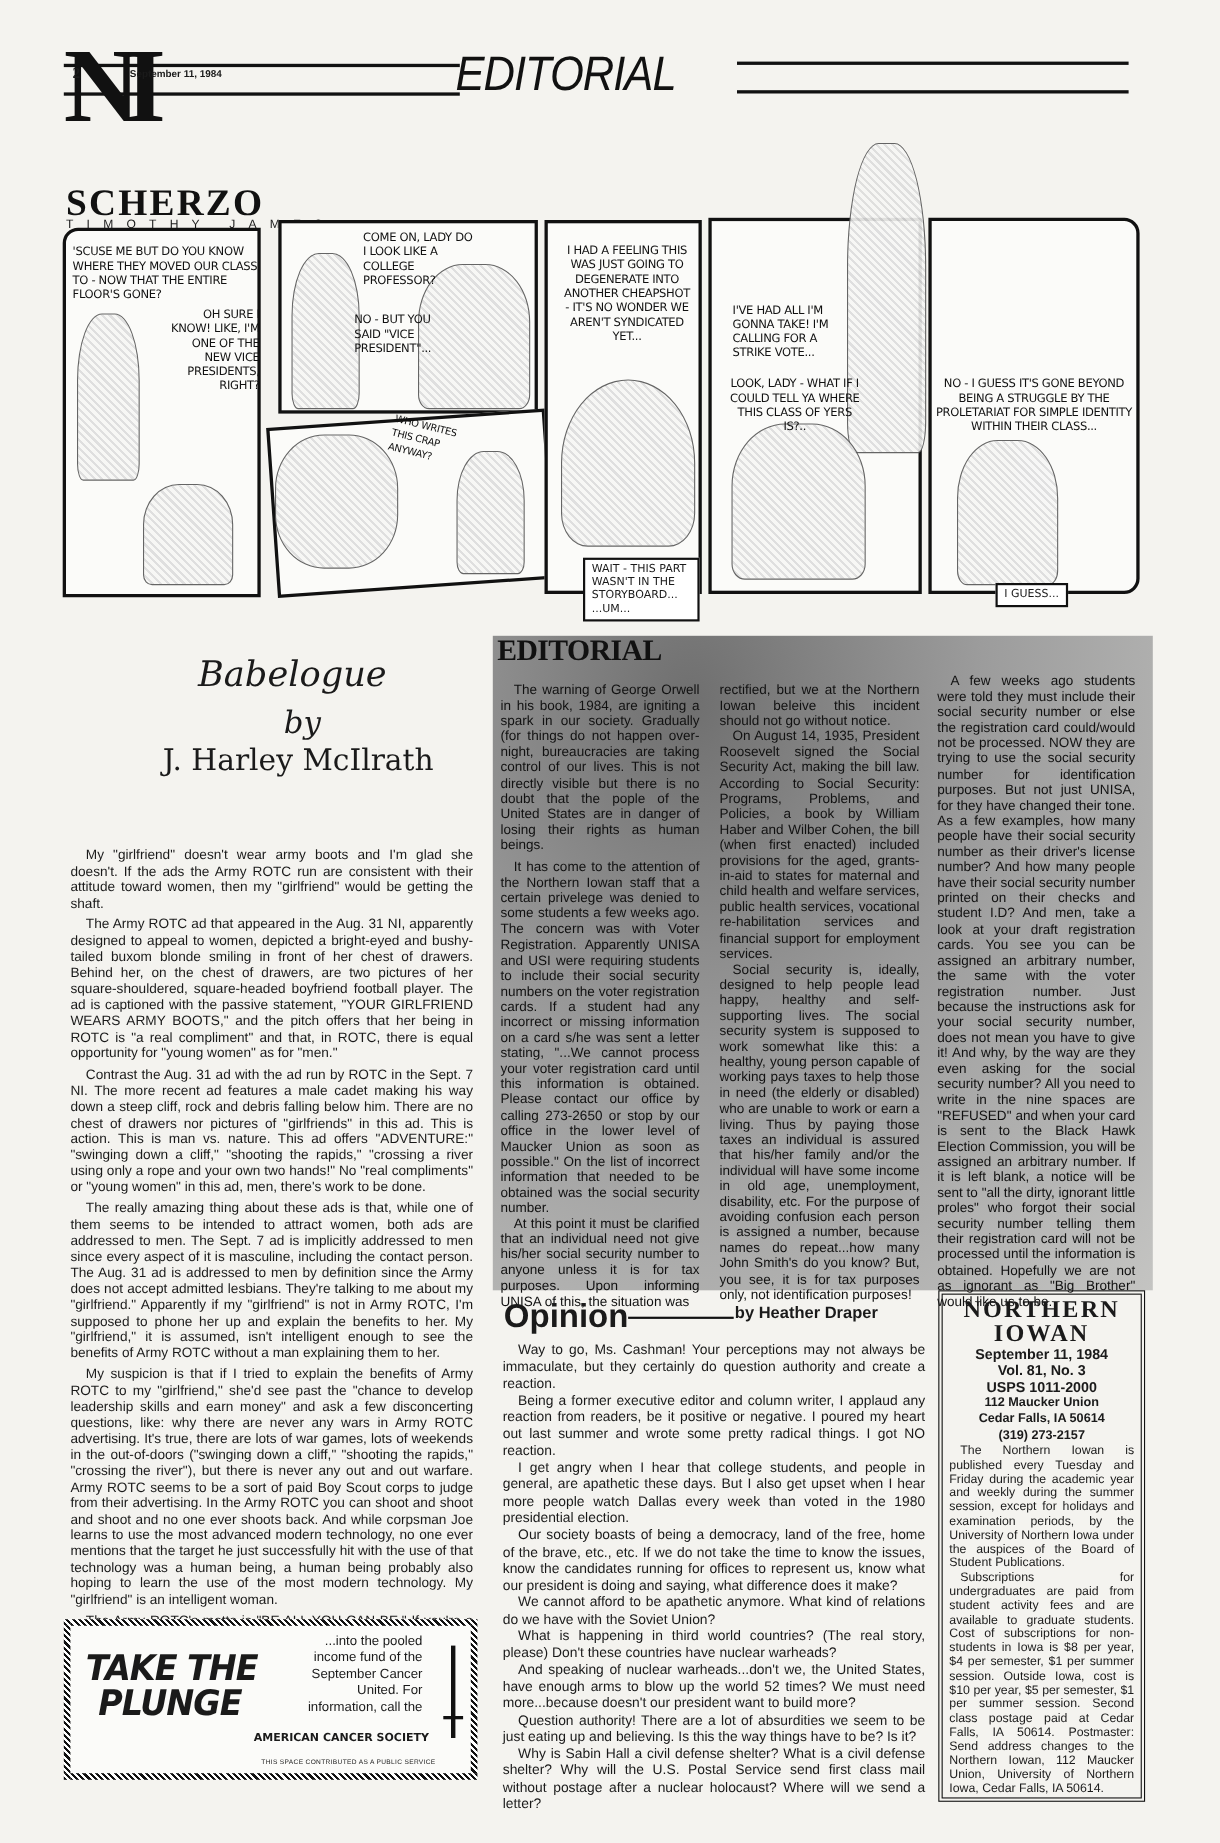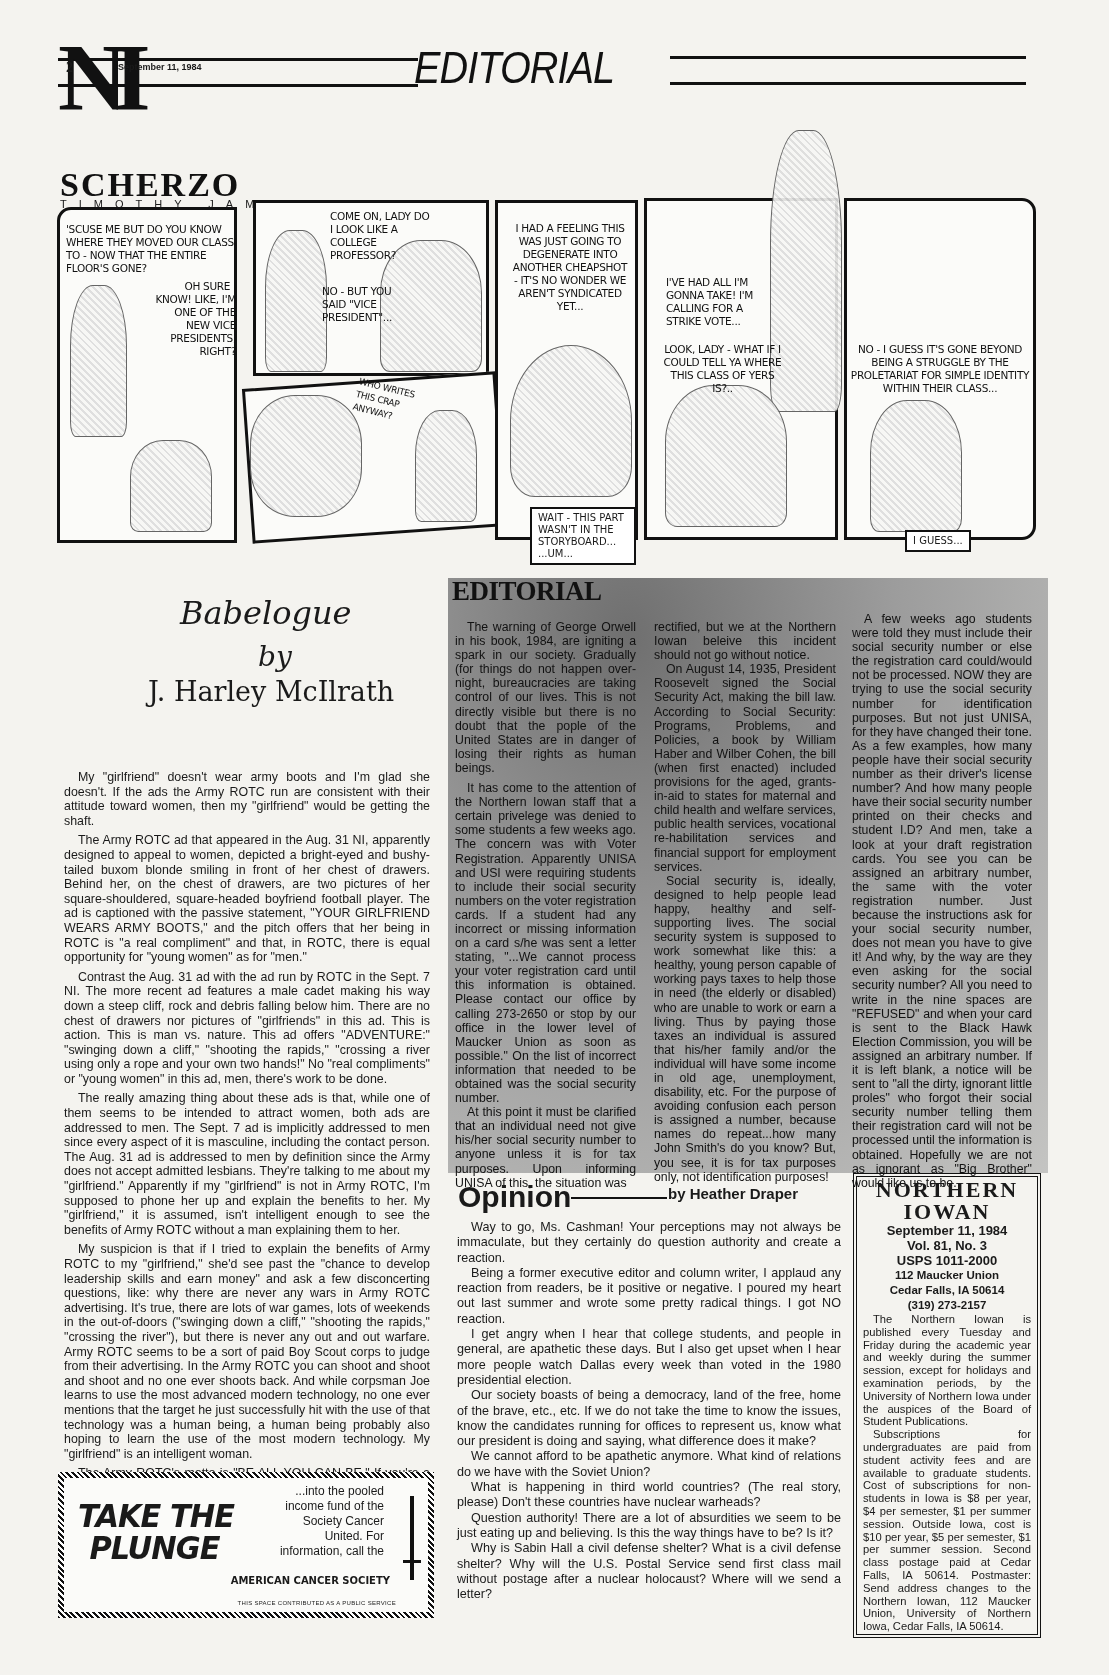--- a/index.html
+++ b/index.html
@@ -108,21 +108,21 @@
 </div>
 
 <div class="ad">
   <div class="ad-head">
     <div>TAKE THE</div>
     <div style="padding-left:12px;">PLUNGE</div>
   </div>
   <div class="ad-text">
     <div>...into the pooled</div>
     <div>income fund of the</div>
-    <div>Society Cancer</div>
+    <div>September Cancer</div>
     <div>United. For</div>
     <div>information, call the</div>
   </div>
   <div class="ad-org">AMERICAN CANCER SOCIETY</div>
   <div class="ad-note">THIS SPACE CONTRIBUTED AS A PUBLIC SERVICE</div>
   <div class="ad-sword"></div>
 </div>
 
 <div class="ed-box"></div>
 <div class="ed-head">EDITORIAL</div>
@@ -143,20 +143,21 @@
 <div class="op-title">Opinion</div>
 <div class="op-rule"></div>
 <div class="op-by">by Heather Draper</div>
 <div class="col" style="left:457px; top:1220px; width:384px; font-size:12.6px; line-height:15.3px;">
   <p class="tight">Way to go, Ms. Cashman! Your perceptions may not always be immaculate, but they certainly do question authority and create a reaction.</p>
   <p class="tight">Being a former executive editor and column writer, I applaud any reaction from readers, be it positive or negative. I poured my heart out last summer and wrote some pretty radical things. I got NO reaction.</p>
   <p class="tight">I get angry when I hear that college students, and people in general, are apathetic these days. But I also get upset when I hear more people watch Dallas every week than voted in the 1980 presidential election.</p>
   <p class="tight">Our society boasts of being a democracy, land of the free, home of the brave, etc., etc. If we do not take the time to know the issues, know the candidates running for offices to represent us, know what our president is doing and saying, what difference does it make?</p>
   <p class="tight">We cannot afford to be apathetic anymore. What kind of relations do we have with the Soviet Union?</p>
   <p class="tight">What is happening in third world countries? (The real story, please) Don't these countries have nuclear warheads?</p>
+  <p class="tight">And speaking of nuclear warheads...don't we, the United States, have enough arms to blow up the world 52 times? We must need more...because doesn't our president want to build more?</p>
   <p class="tight">Question authority! There are a lot of absurdities we seem to be just eating up and believing. Is this the way things have to be? Is it?</p>
   <p class="tight">Why is Sabin Hall a civil defense shelter? What is a civil defense shelter? Why will the U.S. Postal Service send first class mail without postage after a nuclear holocaust? Where will we send a letter?</p>
 </div>
 
 <div class="nibox">
   <div class="nibox-name" style="margin-top:2px;">NORTHERN</div>
   <div class="nibox-name">IOWAN</div>
   <div class="nibox-meta">September 11, 1984</div>
   <div class="nibox-meta">Vol. 81, No. 3</div>
   <div class="nibox-meta">USPS 1011-2000</div>

